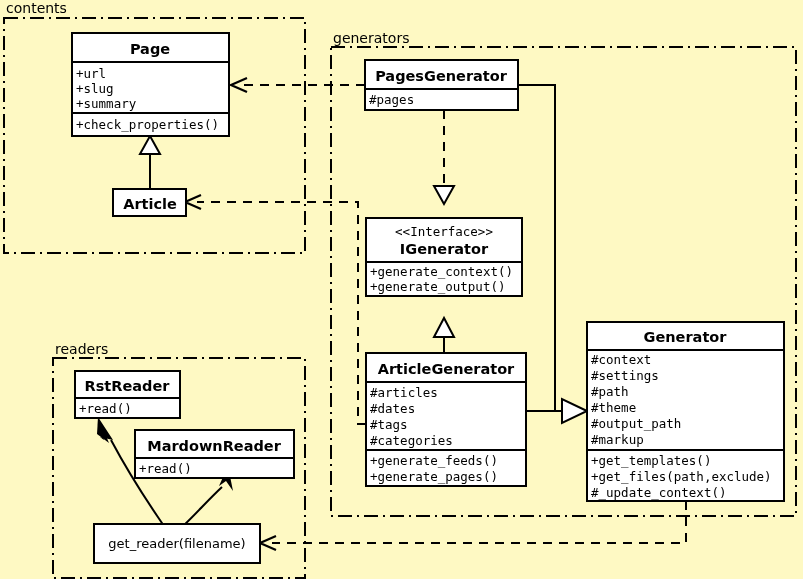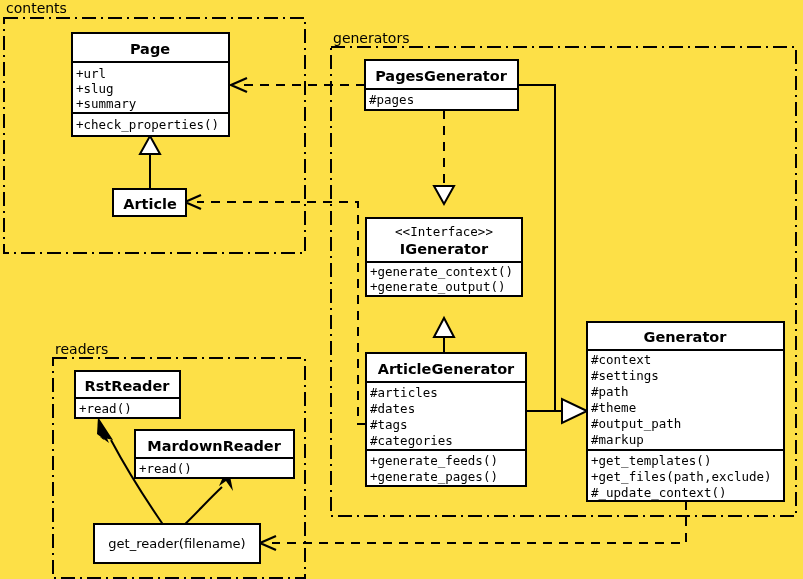--- a/index.html
+++ b/index.html
@@ -7,21 +7,21 @@
     padding: 0;
     background: #ffffff;
   }
   body {
     font-family: "DejaVu Sans", sans-serif;
   }
   #diagram-root {
     position: relative;
     width: 803px;
     height: 579px;
-    background: #fde047;
+    background: #fef9c3;
     overflow: hidden;
   }
   svg.layer {
     position: absolute;
     left: 0;
     top: 0;
     width: 803px;
     height: 579px;
   }
   .pkg-label {

